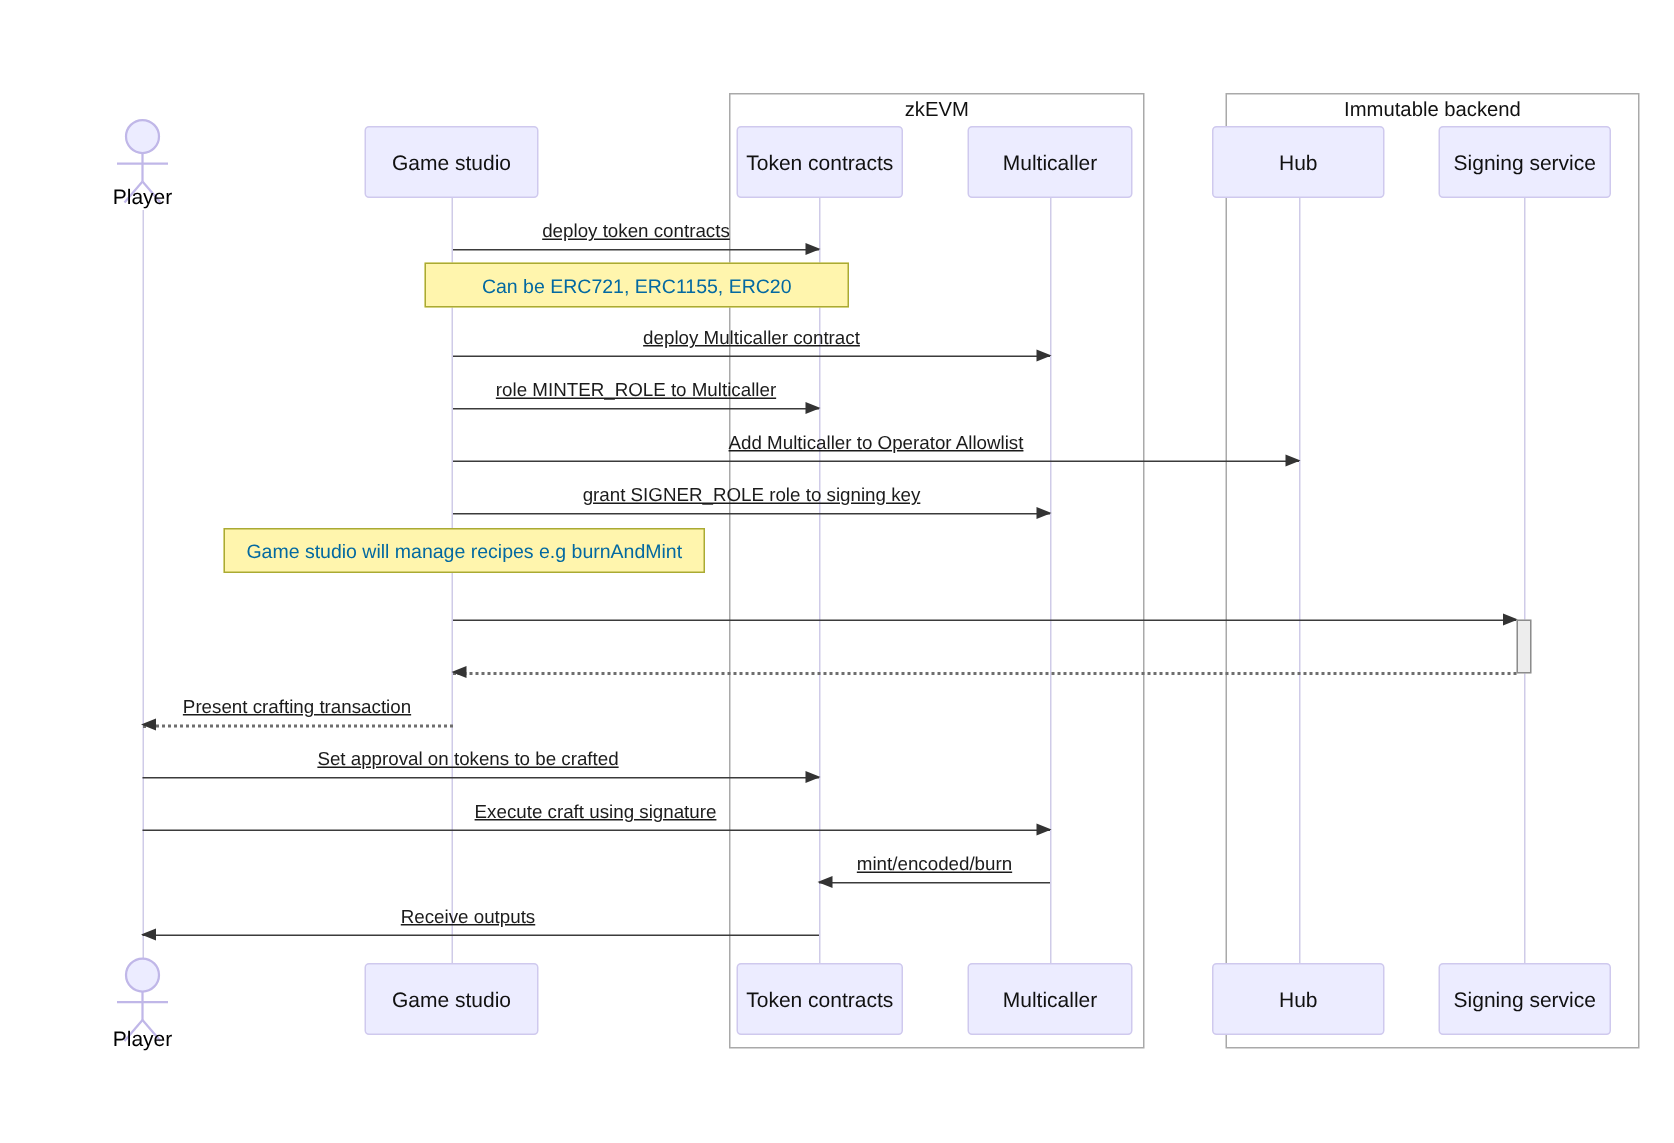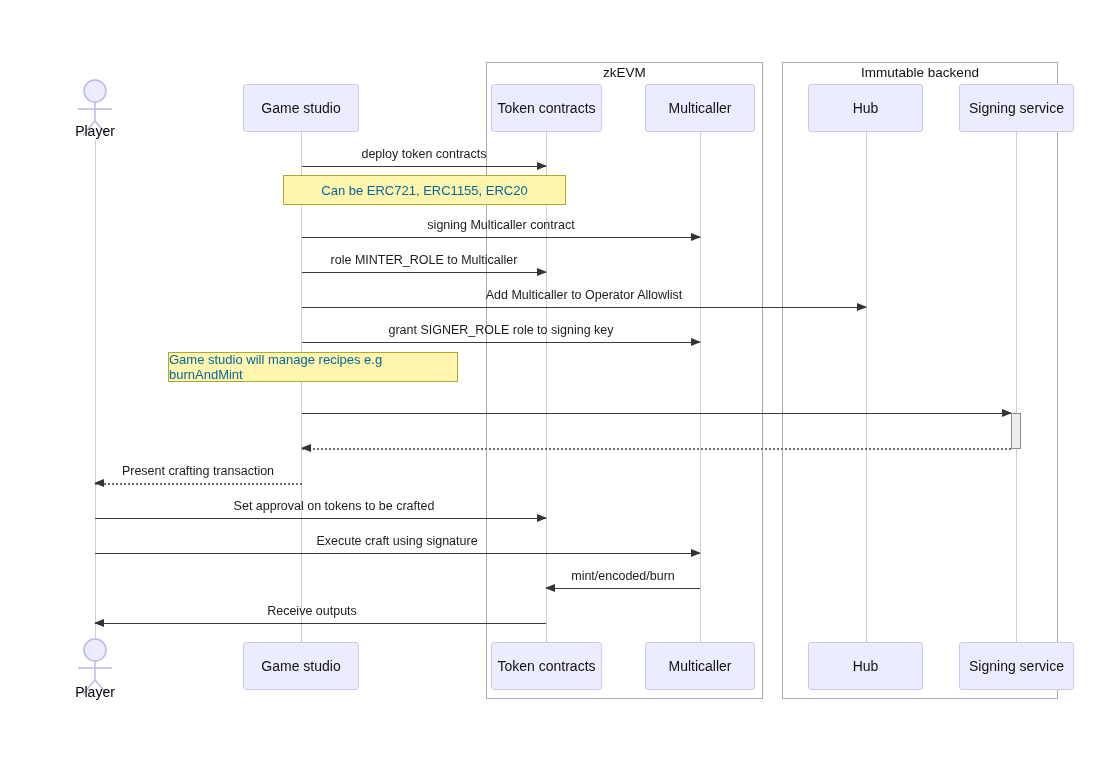--- a/index.html
+++ b/index.html
@@ -13,21 +13,21 @@
   .participant{
     position:absolute;height:48px;background:#ECECFF;border:1px solid #cfc9ee;border-radius:3px;
     display:flex;align-items:center;justify-content:center;font-size:14px;color:#111;box-sizing:border-box;
   }
   .note{
     position:absolute;height:30px;background:#FFF5AD;border:1px solid #AAAA33;
     display:flex;align-items:center;justify-content:center;font-size:13px;color:#0369a1;box-sizing:border-box;
   }
   .msg-label{
     position:absolute;transform:translateX(-50%);white-space:nowrap;
-    font-size:12.5px;color:#1b1b1b;height:16px;line-height:16px;
+    font-size:12.5px;color:#1b1b1b;height:16px;line-height:16px;text-decoration:underline;
   }
   .arrow{position:absolute;height:0;border-top:1.5px solid #3b3b3b;}
   .arrow.dotted{border-top:2px dotted #6e6e6e;}
   .arrow.right::after{
     content:'';position:absolute;right:-1px;top:-5.5px;width:0;height:0;
     border-left:10px solid #333;border-top:4.5px solid transparent;border-bottom:4.5px solid transparent;
   }
   .arrow.left::before{
     content:'';position:absolute;left:-1px;top:-5.5px;width:0;height:0;
     border-right:10px solid #333;border-top:4.5px solid transparent;border-bottom:4.5px solid transparent;
@@ -45,21 +45,21 @@
   <div class="lifeline" style="left:95px;top:140px;height:500px"></div>
   <div class="lifeline" style="left:301px;top:132px;height:510px"></div>
   <div class="lifeline" style="left:546px;top:132px;height:510px"></div>
   <div class="lifeline" style="left:700px;top:132px;height:510px"></div>
   <div class="lifeline" style="left:866px;top:132px;height:510px"></div>
   <div class="lifeline" style="left:1016px;top:132px;height:510px"></div>
 
   <div class="frame" style="left:486px;top:62px;width:275px;height:635px">
     <div class="frame-label">zkEVM</div>
   </div>
-  <div class="frame" style="left:782px;top:62px;width:274px;height:635px">
+  <div class="frame" style="left:817px;top:62px;width:274px;height:635px">
     <div class="frame-label">Immutable backend</div>
   </div>
 
   <svg class="actor" style="left:65px;top:79px" viewBox="0 0 60 58">
     <circle cx="30" cy="12" r="11" fill="#ECECFF" stroke="#c0b7e8" stroke-width="1.5"></circle>
     <line x1="30" y1="23" x2="30" y2="42" stroke="#c0b7e8" stroke-width="1.5"></line>
     <line x1="13" y1="30" x2="47" y2="30" stroke="#c0b7e8" stroke-width="1.5"></line>
     <line x1="30" y1="42" x2="18" y2="56" stroke="#c0b7e8" stroke-width="1.5"></line>
     <line x1="30" y1="42" x2="42" y2="56" stroke="#c0b7e8" stroke-width="1.5"></line>
   </svg>
@@ -69,44 +69,44 @@
   <div class="participant" style="left:491px;top:84px;width:111px">Token contracts</div>
   <div class="participant" style="left:645px;top:84px;width:110px">Multicaller</div>
   <div class="participant" style="left:808px;top:84px;width:115px">Hub</div>
   <div class="participant" style="left:959px;top:84px;width:115px">Signing service</div>
 
   <div class="msg-label" style="left:424px;top:146px">deploy token contracts</div>
   <div class="arrow right" style="left:302px;top:166px;width:244px"></div>
 
   <div class="note" style="left:283px;top:175px;width:283px">Can be ERC721, ERC1155, ERC20</div>
 
-  <div class="msg-label" style="left:501px;top:217px">signing Multicaller contract</div>
+  <div class="msg-label" style="left:501px;top:217px">deploy Multicaller contract</div>
   <div class="arrow right" style="left:302px;top:237px;width:398px"></div>
 
   <div class="msg-label" style="left:424px;top:252px">role MINTER_ROLE to Multicaller</div>
   <div class="arrow right" style="left:302px;top:272px;width:244px"></div>
 
   <div class="msg-label" style="left:584px;top:287px">Add Multicaller to Operator Allowlist</div>
   <div class="arrow right" style="left:302px;top:307px;width:564px"></div>
 
   <div class="msg-label" style="left:501px;top:322px">grant SIGNER_ROLE role to signing key</div>
   <div class="arrow right" style="left:302px;top:342px;width:398px"></div>
 
-  <div class="note" style="left:168px;top:352px;width:290px">Game studio will manage recipes e.g burnAndMint</div>
+  <div class="note" style="left:149px;top:352px;width:321px">Game studio will manage recipes e.g burnAndMint</div>
 
   <div class="arrow right" style="left:302px;top:413px;width:709px"></div>
 
   <div class="activation" style="left:1011px;top:413px;height:36px"></div>
 
   <div class="arrow dotted left" style="left:302px;top:448px;width:709px"></div>
 
   <div class="msg-label" style="left:198px;top:463px">Present crafting transaction</div>
   <div class="arrow dotted left" style="left:95px;top:483px;width:207px"></div>
 
-  <div class="msg-label" style="left:334px;top:498px">Set approval on tokens to be crafted</div>
+  <div class="msg-label" style="left:312px;top:498px">Set approval on tokens to be crafted</div>
   <div class="arrow right" style="left:95px;top:518px;width:451px"></div>
 
   <div class="msg-label" style="left:397px;top:533px">Execute craft using signature</div>
   <div class="arrow right" style="left:95px;top:553px;width:605px"></div>
 
   <div class="msg-label" style="left:623px;top:568px">mint/encoded/burn</div>
   <div class="arrow left" style="left:546px;top:588px;width:154px"></div>
 
   <div class="msg-label" style="left:312px;top:603px">Receive outputs</div>
   <div class="arrow left" style="left:95px;top:623px;width:451px"></div>

